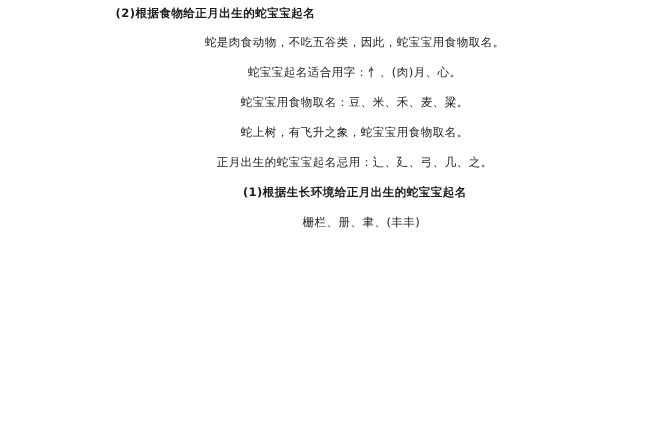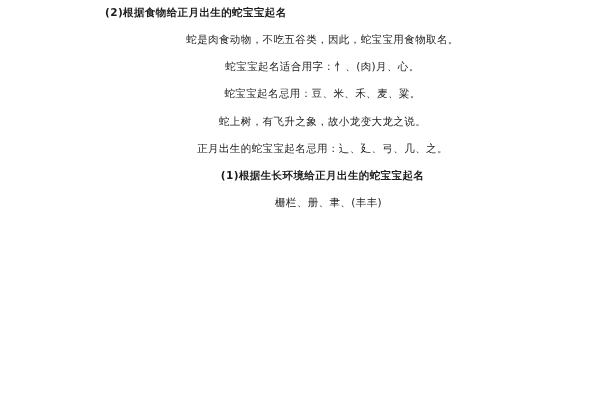--- a/index.html
+++ b/index.html
@@ -50,19 +50,19 @@
   }
 </style>
 </head>
 <body>
 
 <div id="page">
   <div class="blockwrap">
     <div class="line heading">(2)根据食物给正月出生的蛇宝宝起名</div>
     <div class="line para">蛇是肉食动物，不吃五谷类，因此，蛇宝宝用食物取名。</div>
     <div class="line para">蛇宝宝起名适合用字：忄、(肉)月、心。</div>
-    <div class="line para">蛇宝宝起名忌用：豆、米、禾、麦、粱。</div>
-    <div class="line para">蛇上树，有飞升之象，故小龙变大龙之说。</div>
+    <div class="line para">蛇宝宝用食物取名：豆、米、禾、麦、粱。</div>
+    <div class="line para">蛇上树，有飞升之象，蛇宝宝用食物取名。</div>
     <div class="line para">正月出生的蛇宝宝起名忌用：辶、廴、弓、几、之。</div>
     <div class="line heading">(1)根据生长环境给正月出生的蛇宝宝起名</div>
     <div class="line sub">栅栏、册、聿、(丰丰)</div>
   </div>
 </div>
 
 </body></html>

